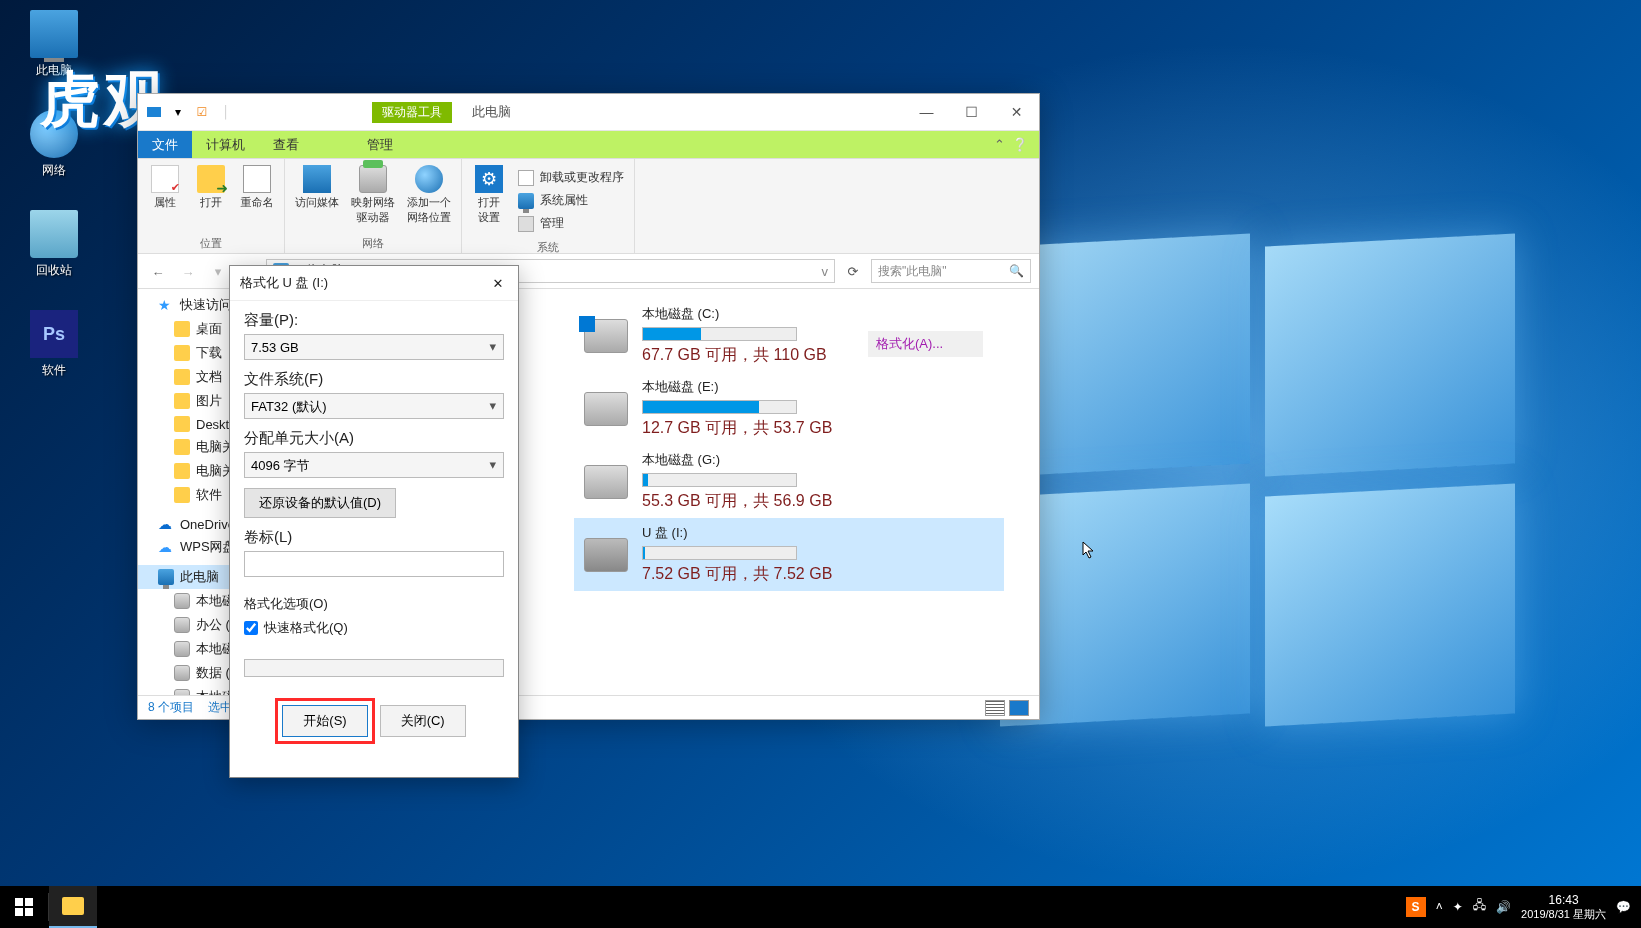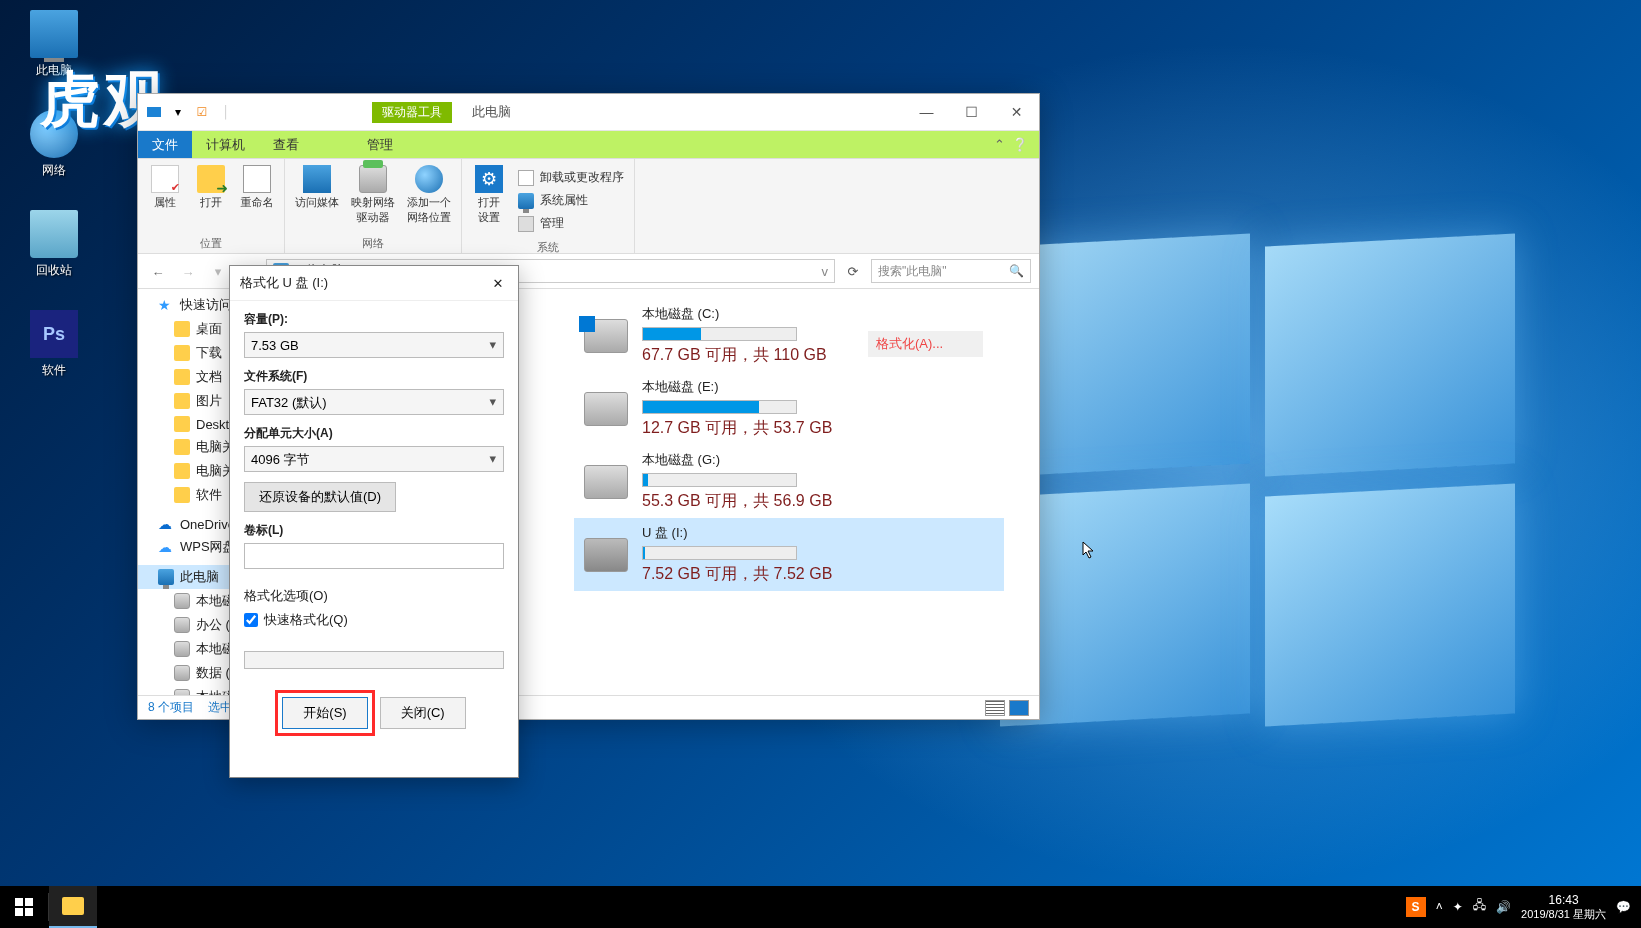--- a/index.html
+++ b/index.html
@@ -99,21 +99,21 @@
 .format-dlg {
   position:absolute; left:229px; top:265px; width:290px; height:513px;
   background:#fff; border:1px solid #888;
   box-shadow:0 6px 24px rgba(0,0,0,0.3);
   padding:0; font-size:13px; color:#222;
 }
 .format-dlg .dlg-title{height:35px;display:flex;align-items:center;padding:0 10px;border-bottom:1px solid #eee;}
 .format-dlg .dlg-title .x{margin-left:auto;width:20px;height:20px;display:flex;align-items:center;justify-content:center;}
 .format-dlg .dlg-body{padding:10px 14px;}
 .format-dlg .fld{margin-bottom:10px;}
-.format-dlg .fld .lab{font-size:12px;margin-bottom:4px;font-weight:bold;}
+.format-dlg .fld .lab{font-size:15px;margin-bottom:4px;}
 .format-dlg select, .format-dlg input[type=text]{
   width:100%; height:26px; border:1px solid #bbb; background:#f5f5f5; padding:0 6px; font-size:13px;
   appearance:none;
 }
 .format-dlg .sel-wrap{position:relative;}
 .format-dlg .sel-wrap::after{content:"▾";position:absolute;right:8px;top:5px;color:#555;pointer-events:none;}
 .format-dlg input[type=text]{background:#fff;}
 .format-dlg .btn-default{display:inline-block;border:1px solid #bbb;background:#e5e5e5;padding:5px 14px;font-size:13px;}
 .format-dlg fieldset{border:0;padding:0;}
 .format-dlg .opts-label{margin:8px 0 6px;}
@@ -365,21 +365,21 @@
           <span>本地磁盘...</span>
         </div>
     </div>
 
     <div class="content">
       <div class="ghost-left">
         <div class="gh">GB</div>
         <div class="gh">GB</div>
         <div class="gh">5 GB</div>
       </div>
-      <div style="position:absolute;left:540px;top:42px;color:#ef4444;font-size:13px;background:rgba(230,230,230,0.6);padding:4px 40px 4px 8px;">格式化(A)...</div>
+      <div style="position:absolute;left:540px;top:42px;color:#a21caf;font-size:13px;background:rgba(230,230,230,0.6);padding:4px 40px 4px 8px;">格式化(A)...</div>
       <div class="drives" style="margin-left:236px;">
         <div class="drive-row">
           <div class="drive-ic icon-drive" style="position:relative;">
               <span style="position:absolute;left:-6px;top:-4px;width:16px;height:16px;background:#0078d4;"></span>
             </div>
           <div class="drive-info">
             <div class="drive-name">本地磁盘 (C:)</div>
             <div class="drive-bar">
                 <div class="fill" style="width:38%;"></div>
               </div>

